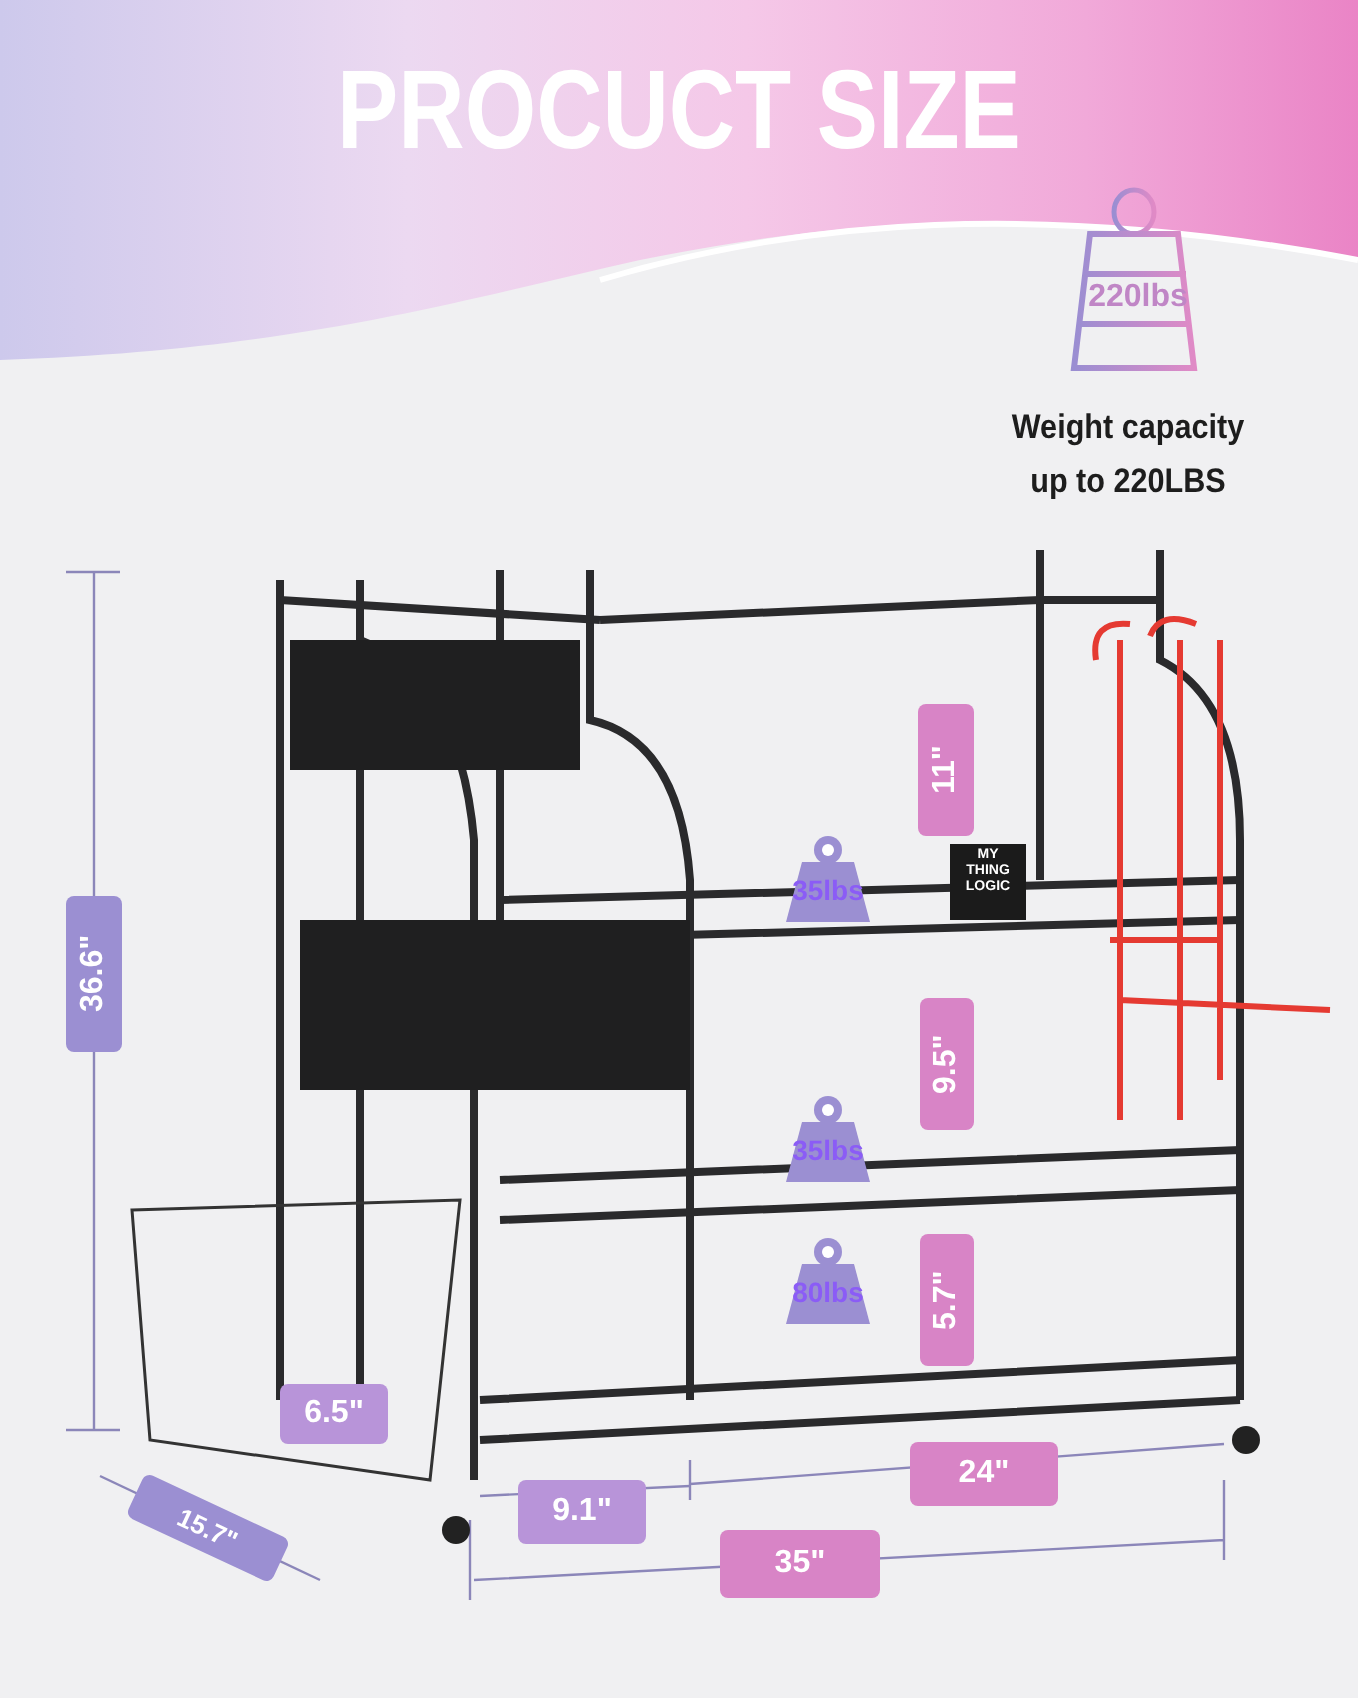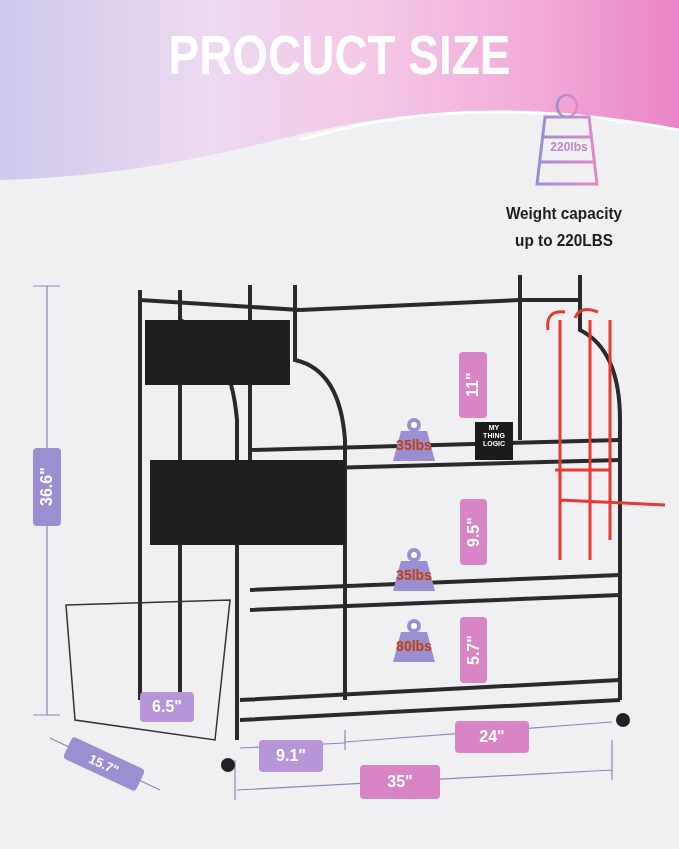--- a/index.html
+++ b/index.html
@@ -2,28 +2,28 @@
 <html><head>
 <meta charset="utf-8">
 <style>
 *{margin:0;padding:0;box-sizing:border-box}
 body{width:679px;height:849px;overflow:hidden;background:#f0f0f2;font-family:"Liberation Sans",sans-serif;position:relative}
 .hdr{position:absolute;left:0;top:0;width:679px;height:180px;background:linear-gradient(90deg,#cdc9ec 0%,#ecd9f1 30%,#f5c8e8 55%,#f1a9d9 80%,#ea84c6 100%)}
 .wave{position:absolute;left:0;top:0;width:679px;height:200px}
 .title{position:absolute;left:0;top:22px;width:679px;text-align:center;color:#fff;font-family:"Liberation Sans",sans-serif;font-weight:bold;font-size:56px;letter-spacing:0px;transform:scaleX(.82);transform-origin:center}
 .wcap{position:absolute;left:480px;top:200px;width:168px;text-align:center;color:#1d1d1d;font-weight:bold;font-size:17px;line-height:27px;transform:scaleX(.9)}
 .kg{position:absolute;left:515px;top:92px}
-.kgtext{position:absolute;left:527px;top:140px;width:84px;text-align:center;color:#c086c6;font-size:12px;font-weight:bold}
+.kgtext{position:absolute;left:527px;top:140px;width:84px;text-align:center;color:#c086c6;font-size:16px;font-weight:bold}
 .pill{position:absolute;color:#fff;font-weight:bold;border-radius:4px;display:flex;align-items:center;justify-content:center;font-size:16px}
 .v{writing-mode:vertical-rl;transform:rotate(180deg)}
 .pv{background:#9b8fd2}
 .pp{background:#d884c6}
 .pl{background:#b894d9}
 .wt{position:absolute;width:46px;height:46px}
-.wt .lbl{position:absolute;left:0;top:20px;width:46px;text-align:center;color:#c2410c;font-weight:bold;font-size:14px}
+.wt .lbl{position:absolute;left:0;top:20px;width:46px;text-align:center;color:#8b5cf6;font-weight:bold;font-size:14px}
 .rack{position:absolute;left:0;top:0}
 </style>
 </head>
 <body>
 
 <div class="hdr"></div>
 <svg class="wave" viewBox="0 0 679 200">
     <path d="M0 200 L0 180 C150 175 230 150 320 130 C420 110 520 100 679 130 L679 200 Z" fill="#f0f0f2"></path>
     <path d="M300 140 C400 110 520 100 679 130" stroke="#fff" stroke-width="3" fill="none"></path>
   </svg>

